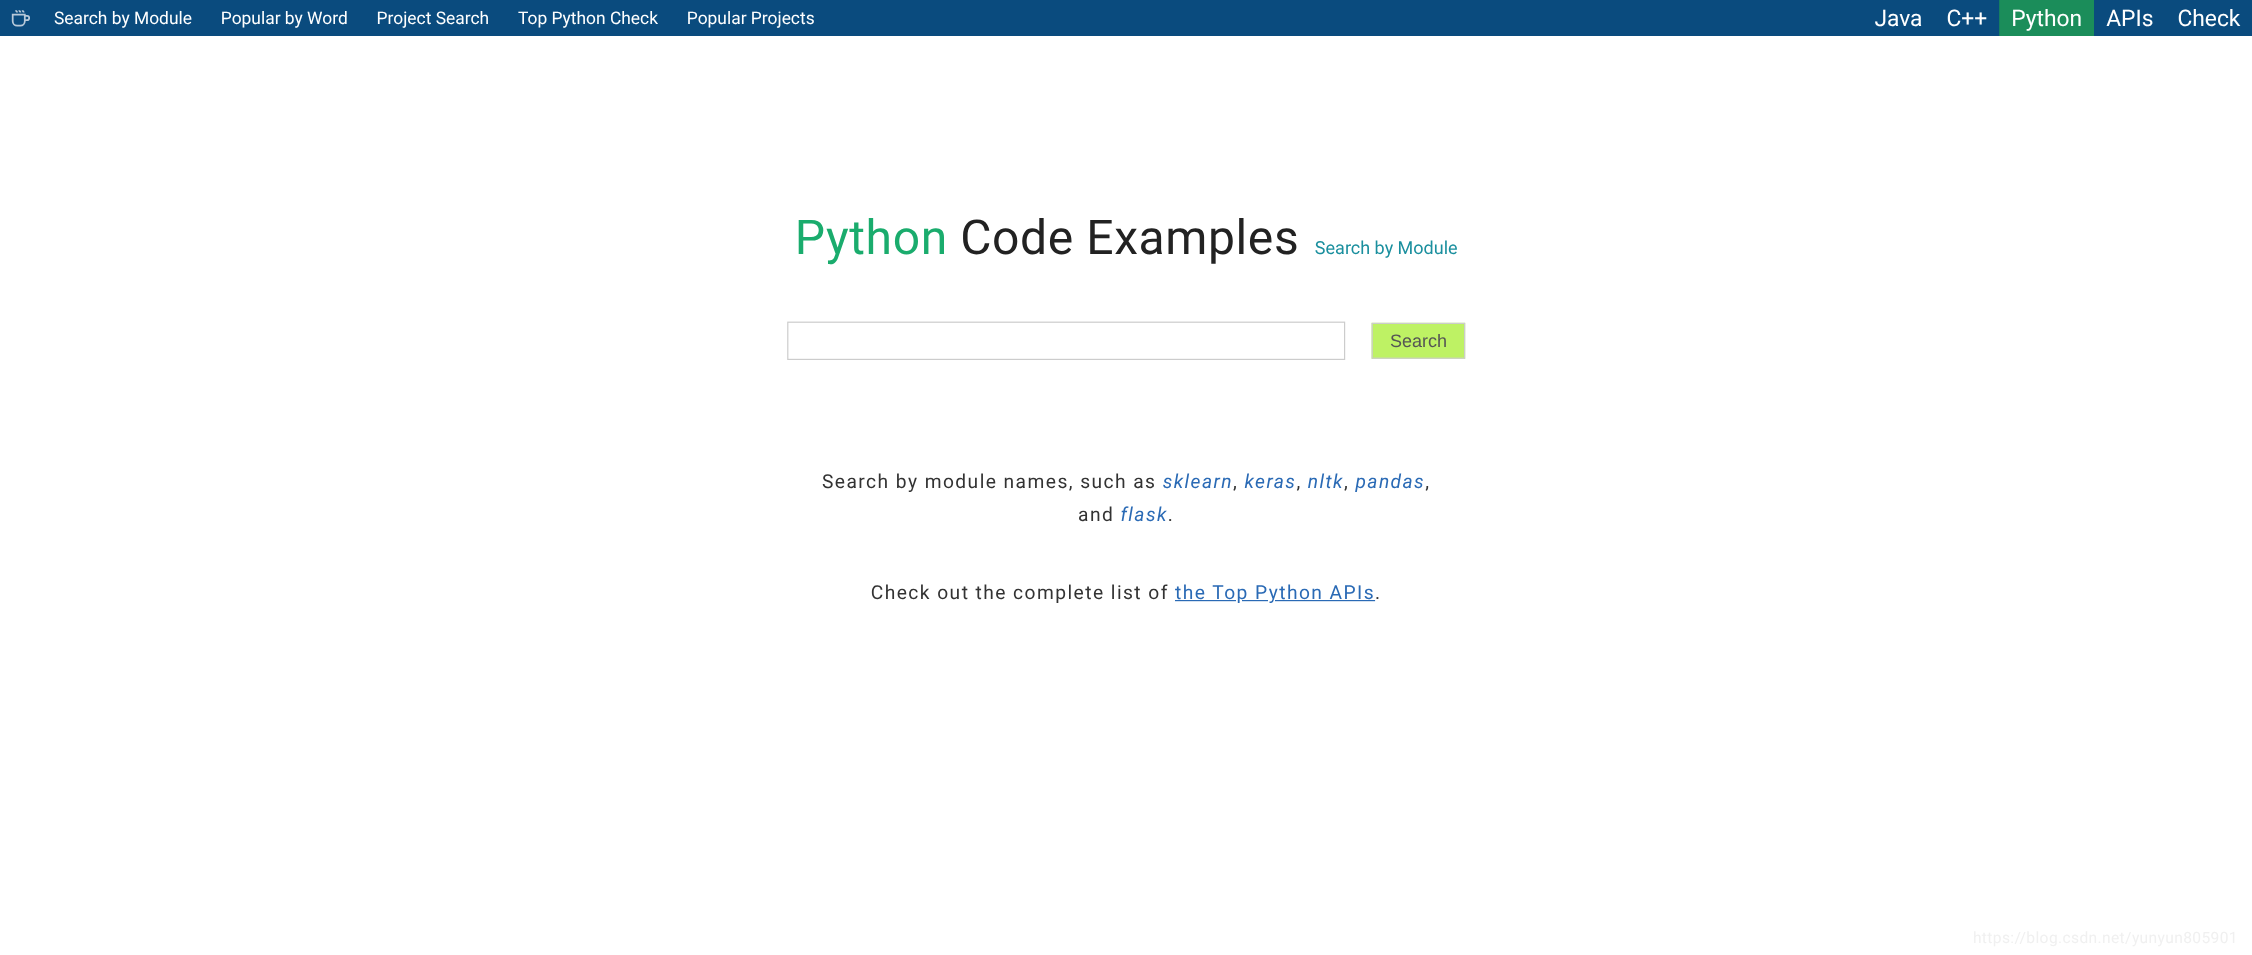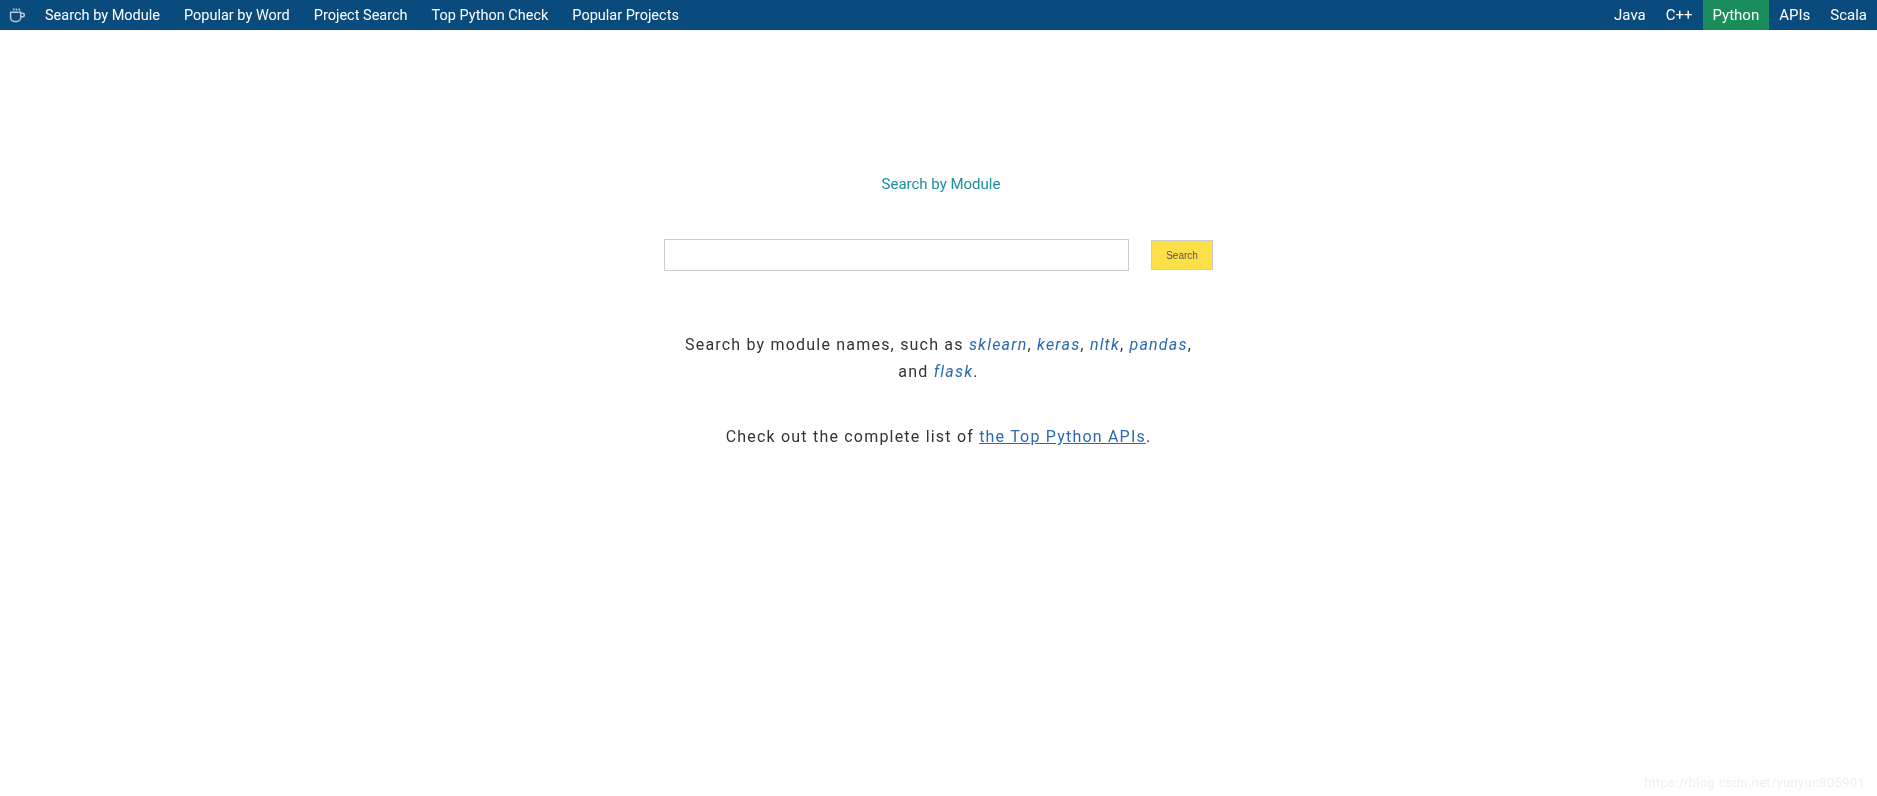--- a/index.html
+++ b/index.html
@@ -49,21 +49,21 @@
       cursor: pointer;
       white-space: nowrap;
     }
     .navbar-right {
       display: flex;
       align-items: center;
       height: 100%;
     }
     .lang-item {
       color: #ffffff;
-      font-size: 15px;
+      font-size: 19px;
       padding: 0 10px;
       height: 100%;
       display: flex;
       align-items: center;
       cursor: pointer;
       white-space: nowrap;
     }
     .lang-item.active {
       background-color: #1b8d5a;
     }
@@ -108,27 +108,27 @@
       border: 1px solid #cccccc;
       padding: 4px 8px;
       font-size: 14px;
       outline: none;
       background: #ffffff;
     }
     .search-button {
       height: 30px;
       padding: 0 14px;
       border: 1px solid #cccccc;
-      background: #fde047;
+      background: #bef264;
       color: #555555;
-      font-size: 10px;
+      font-size: 15px;
       cursor: pointer;
     }
     .hint-text {
-      margin-top: 60px;
+      margin-top: 88px;
       font-size: 16px;
       color: #333333;
       text-align: center;
       letter-spacing: 1.2px;
       line-height: 1.7;
       max-width: 520px;
     }
     .hint-link {
       color: #2a6ab5;
       font-style: italic;
@@ -171,26 +171,30 @@
     <div class="nav-item">Popular by Word</div>
     <div class="nav-item">Project Search</div>
     <div class="nav-item">Top Python Check</div>
     <div class="nav-item">Popular Projects</div>
   </div>
   <div class="navbar-right">
     <div class="lang-item">Java</div>
     <div class="lang-item">C++</div>
     <div class="lang-item active">Python</div>
     <div class="lang-item">APIs</div>
-    <div class="lang-item">Scala</div>
+    <div class="lang-item">Check</div>
   </div>
 </div>
 
 <div class="main-content">
   <div class="title-row">
+    <h1 class="title-main">
+      <span class="title-python">Python</span>
+      <span class="title-rest">Code Examples</span>
+    </h1>
     <a class="title-sub">Search by Module</a>
   </div>
 
   <div class="search-row">
     <input type="text" class="search-input" value="" style="">
     <button class="search-button">Search</button>
   </div>
 
   <p class="hint-text">
     <span>Search by module names, such as </span><a class="hint-link">sklearn</a><span>, </span><a class="hint-link">keras</a><span>, </span><a class="hint-link">nltk</a><span>, </span><a class="hint-link">pandas</a><span>, and </span><a class="hint-link">flask</a><span>.</span>

